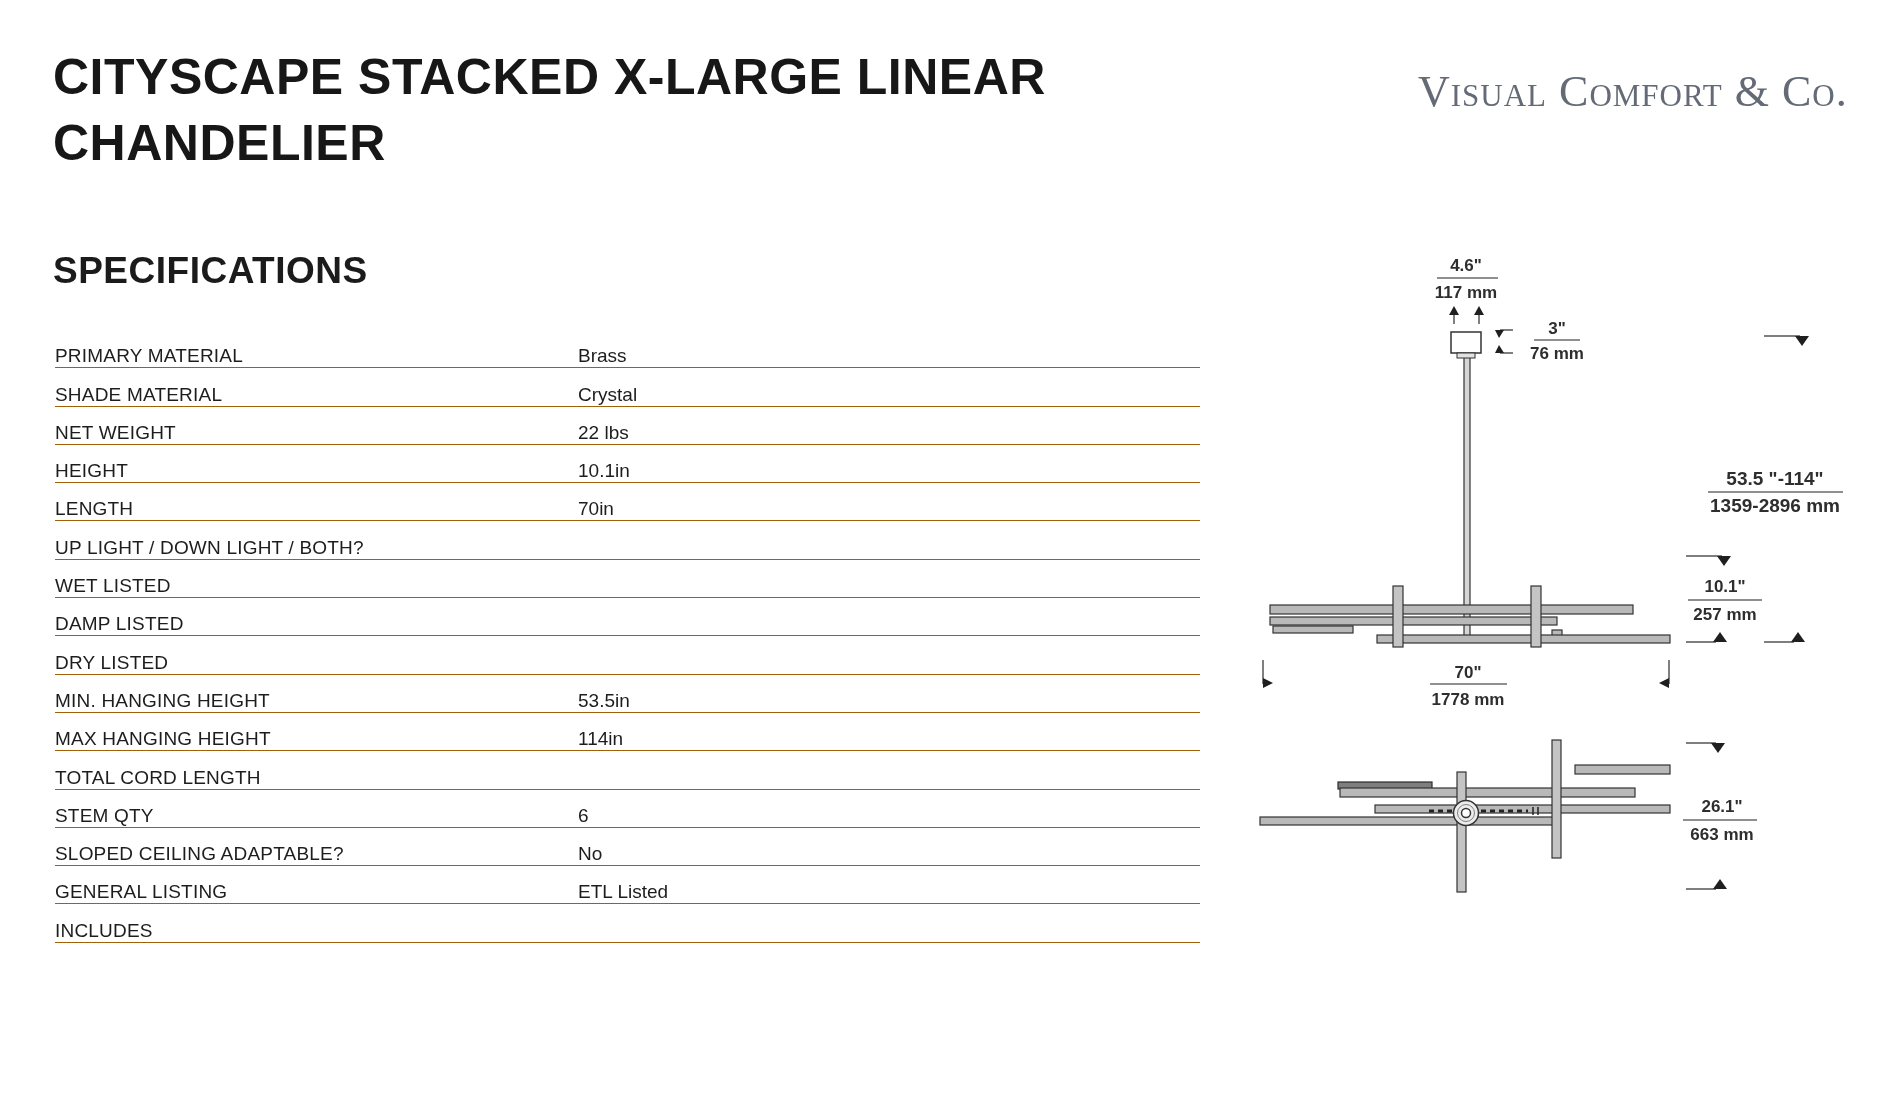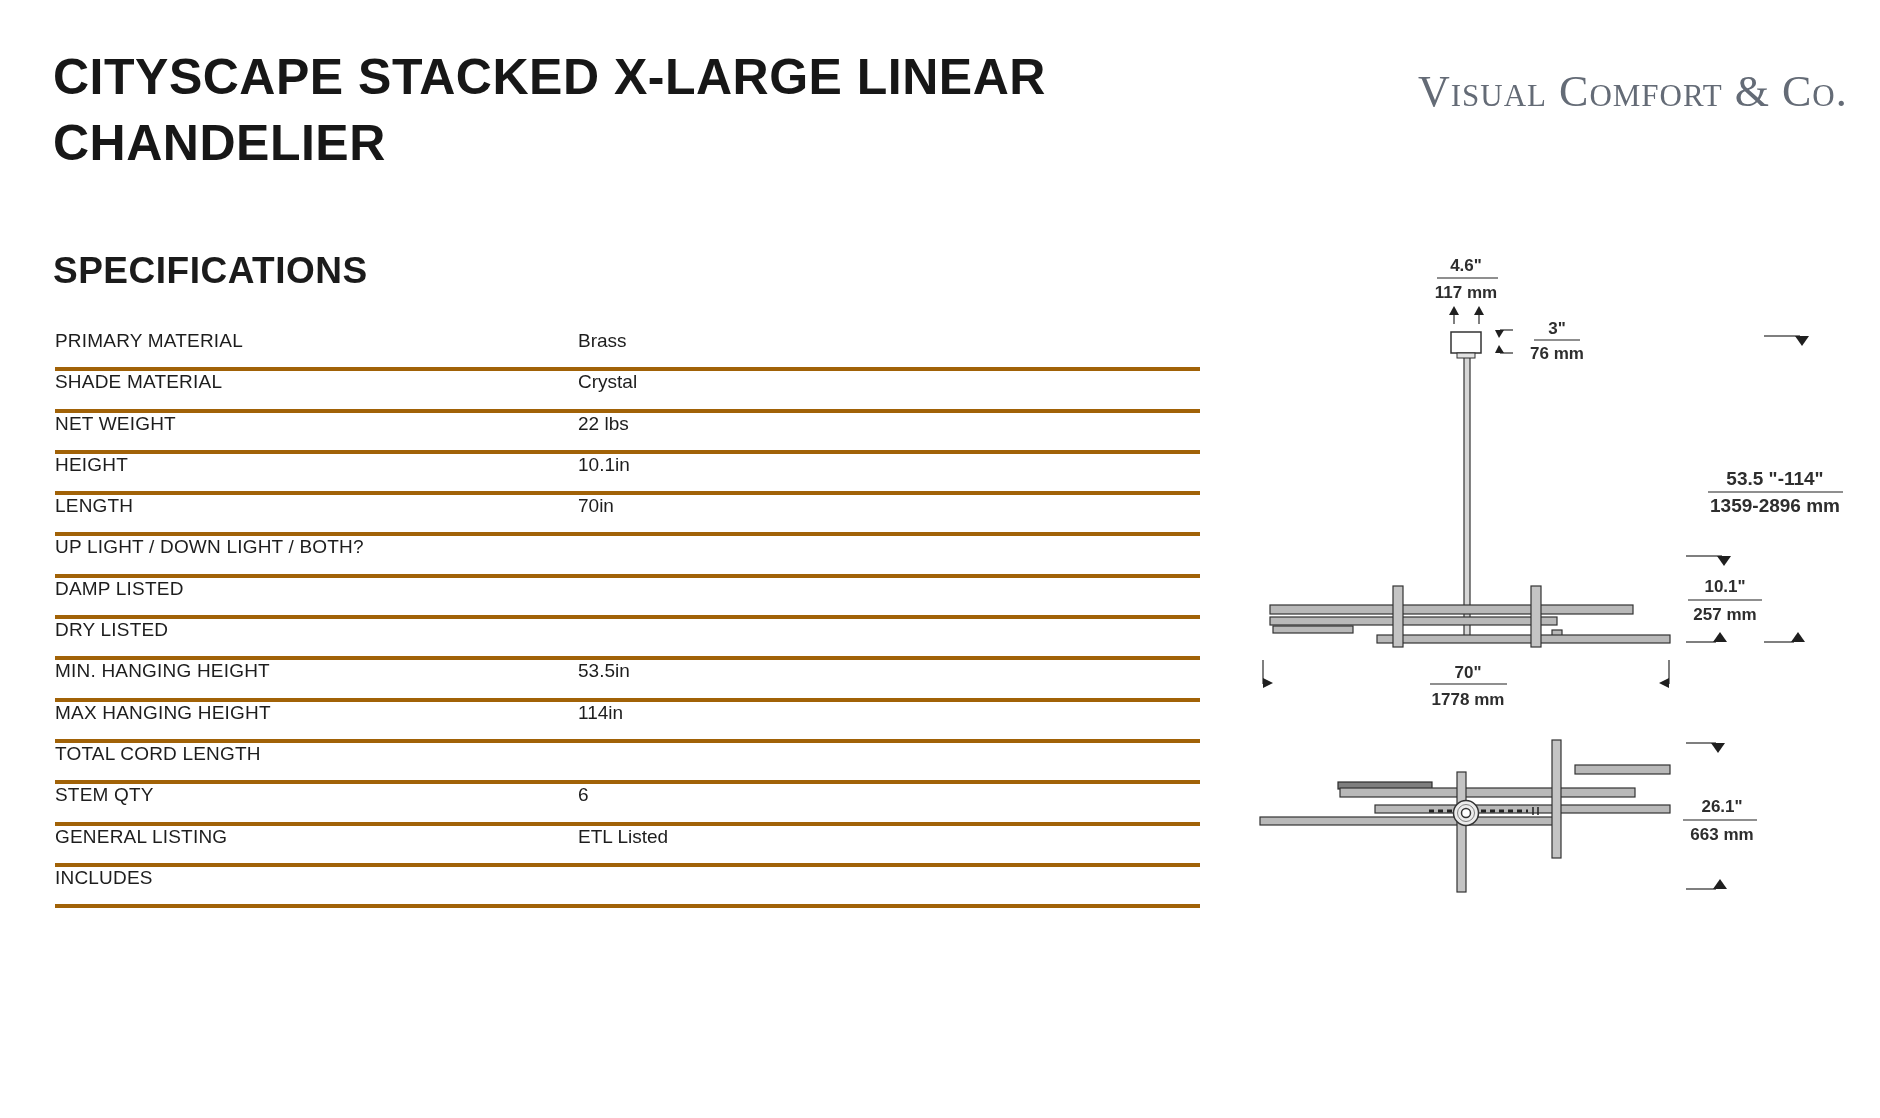--- a/index.html
+++ b/index.html
@@ -9,21 +9,21 @@
   .title{position:absolute;left:53px;top:44px;font-size:50px;font-weight:700;
          line-height:66px;letter-spacing:0.5px;color:#171717;}
 
   .brand{position:absolute;left:1418px;top:66px;font-family:"Liberation Serif", serif;
          font-variant:small-caps;font-size:44px;color:#646b76;letter-spacing:1px;white-space:nowrap;}
 
   .section-heading{position:absolute;left:53px;top:250px;font-size:37px;font-weight:700;
          letter-spacing:0.5px;color:#1b1b1b;}
 
   .spec-table{position:absolute;left:55px;top:330px;width:1145px;}
-  .spec-row{display:flex;align-items:flex-start;height:37.3px;border-bottom:4px solid #a16207;
+  .spec-row{display:flex;align-items:flex-end;height:37.3px;border-bottom:1px solid #a16207;
             font-size:19px;color:#1d1d1d;}
   .spec-label{width:523px;letter-spacing:0.2px;}
   .spec-value{flex:1;}
 
   .diagram{position:absolute;left:1200px;top:240px;width:680px;height:700px;}
   .dim-in,.dim-mm{font-family:"Liberation Sans", sans-serif;font-weight:bold;fill:#2e2e2e;}
   .dim-in{font-size:17px;} .dim-mm{font-size:17px;}
   .dim-big{font-size:19px;}
   .frac{stroke:#8f8f8f;stroke-width:2;}
   .bar{fill:#b9b9b9;stroke:#333;stroke-width:1.2;}
@@ -70,20 +70,24 @@
     <div class="spec-row">
       <div class="spec-label">LENGTH</div>
       <div class="spec-value">70in</div>
     </div>
 
     <div class="spec-row">
       <div class="spec-label">UP LIGHT / DOWN LIGHT / BOTH?</div>
       <div class="spec-value"></div>
     </div>
 
+    <div class="spec-row">
+      <div class="spec-label">WET LISTED</div>
+      <div class="spec-value"></div>
+    </div>
 
     <div class="spec-row">
       <div class="spec-label">DAMP LISTED</div>
       <div class="spec-value"></div>
     </div>
 
     <div class="spec-row">
       <div class="spec-label">DRY LISTED</div>
       <div class="spec-value"></div>
     </div>
@@ -102,20 +106,24 @@
       <div class="spec-label">TOTAL CORD LENGTH</div>
       <div class="spec-value"></div>
     </div>
 
 
     <div class="spec-row">
       <div class="spec-label">STEM QTY</div>
       <div class="spec-value">6</div>
     </div>
 
+    <div class="spec-row">
+      <div class="spec-label">SLOPED CEILING ADAPTABLE?</div>
+      <div class="spec-value">No</div>
+    </div>
 
     <div class="spec-row">
       <div class="spec-label">GENERAL LISTING</div>
       <div class="spec-value">ETL Listed</div>
     </div>
 
     <div class="spec-row">
       <div class="spec-label">INCLUDES</div>
       <div class="spec-value"></div>
     </div>

